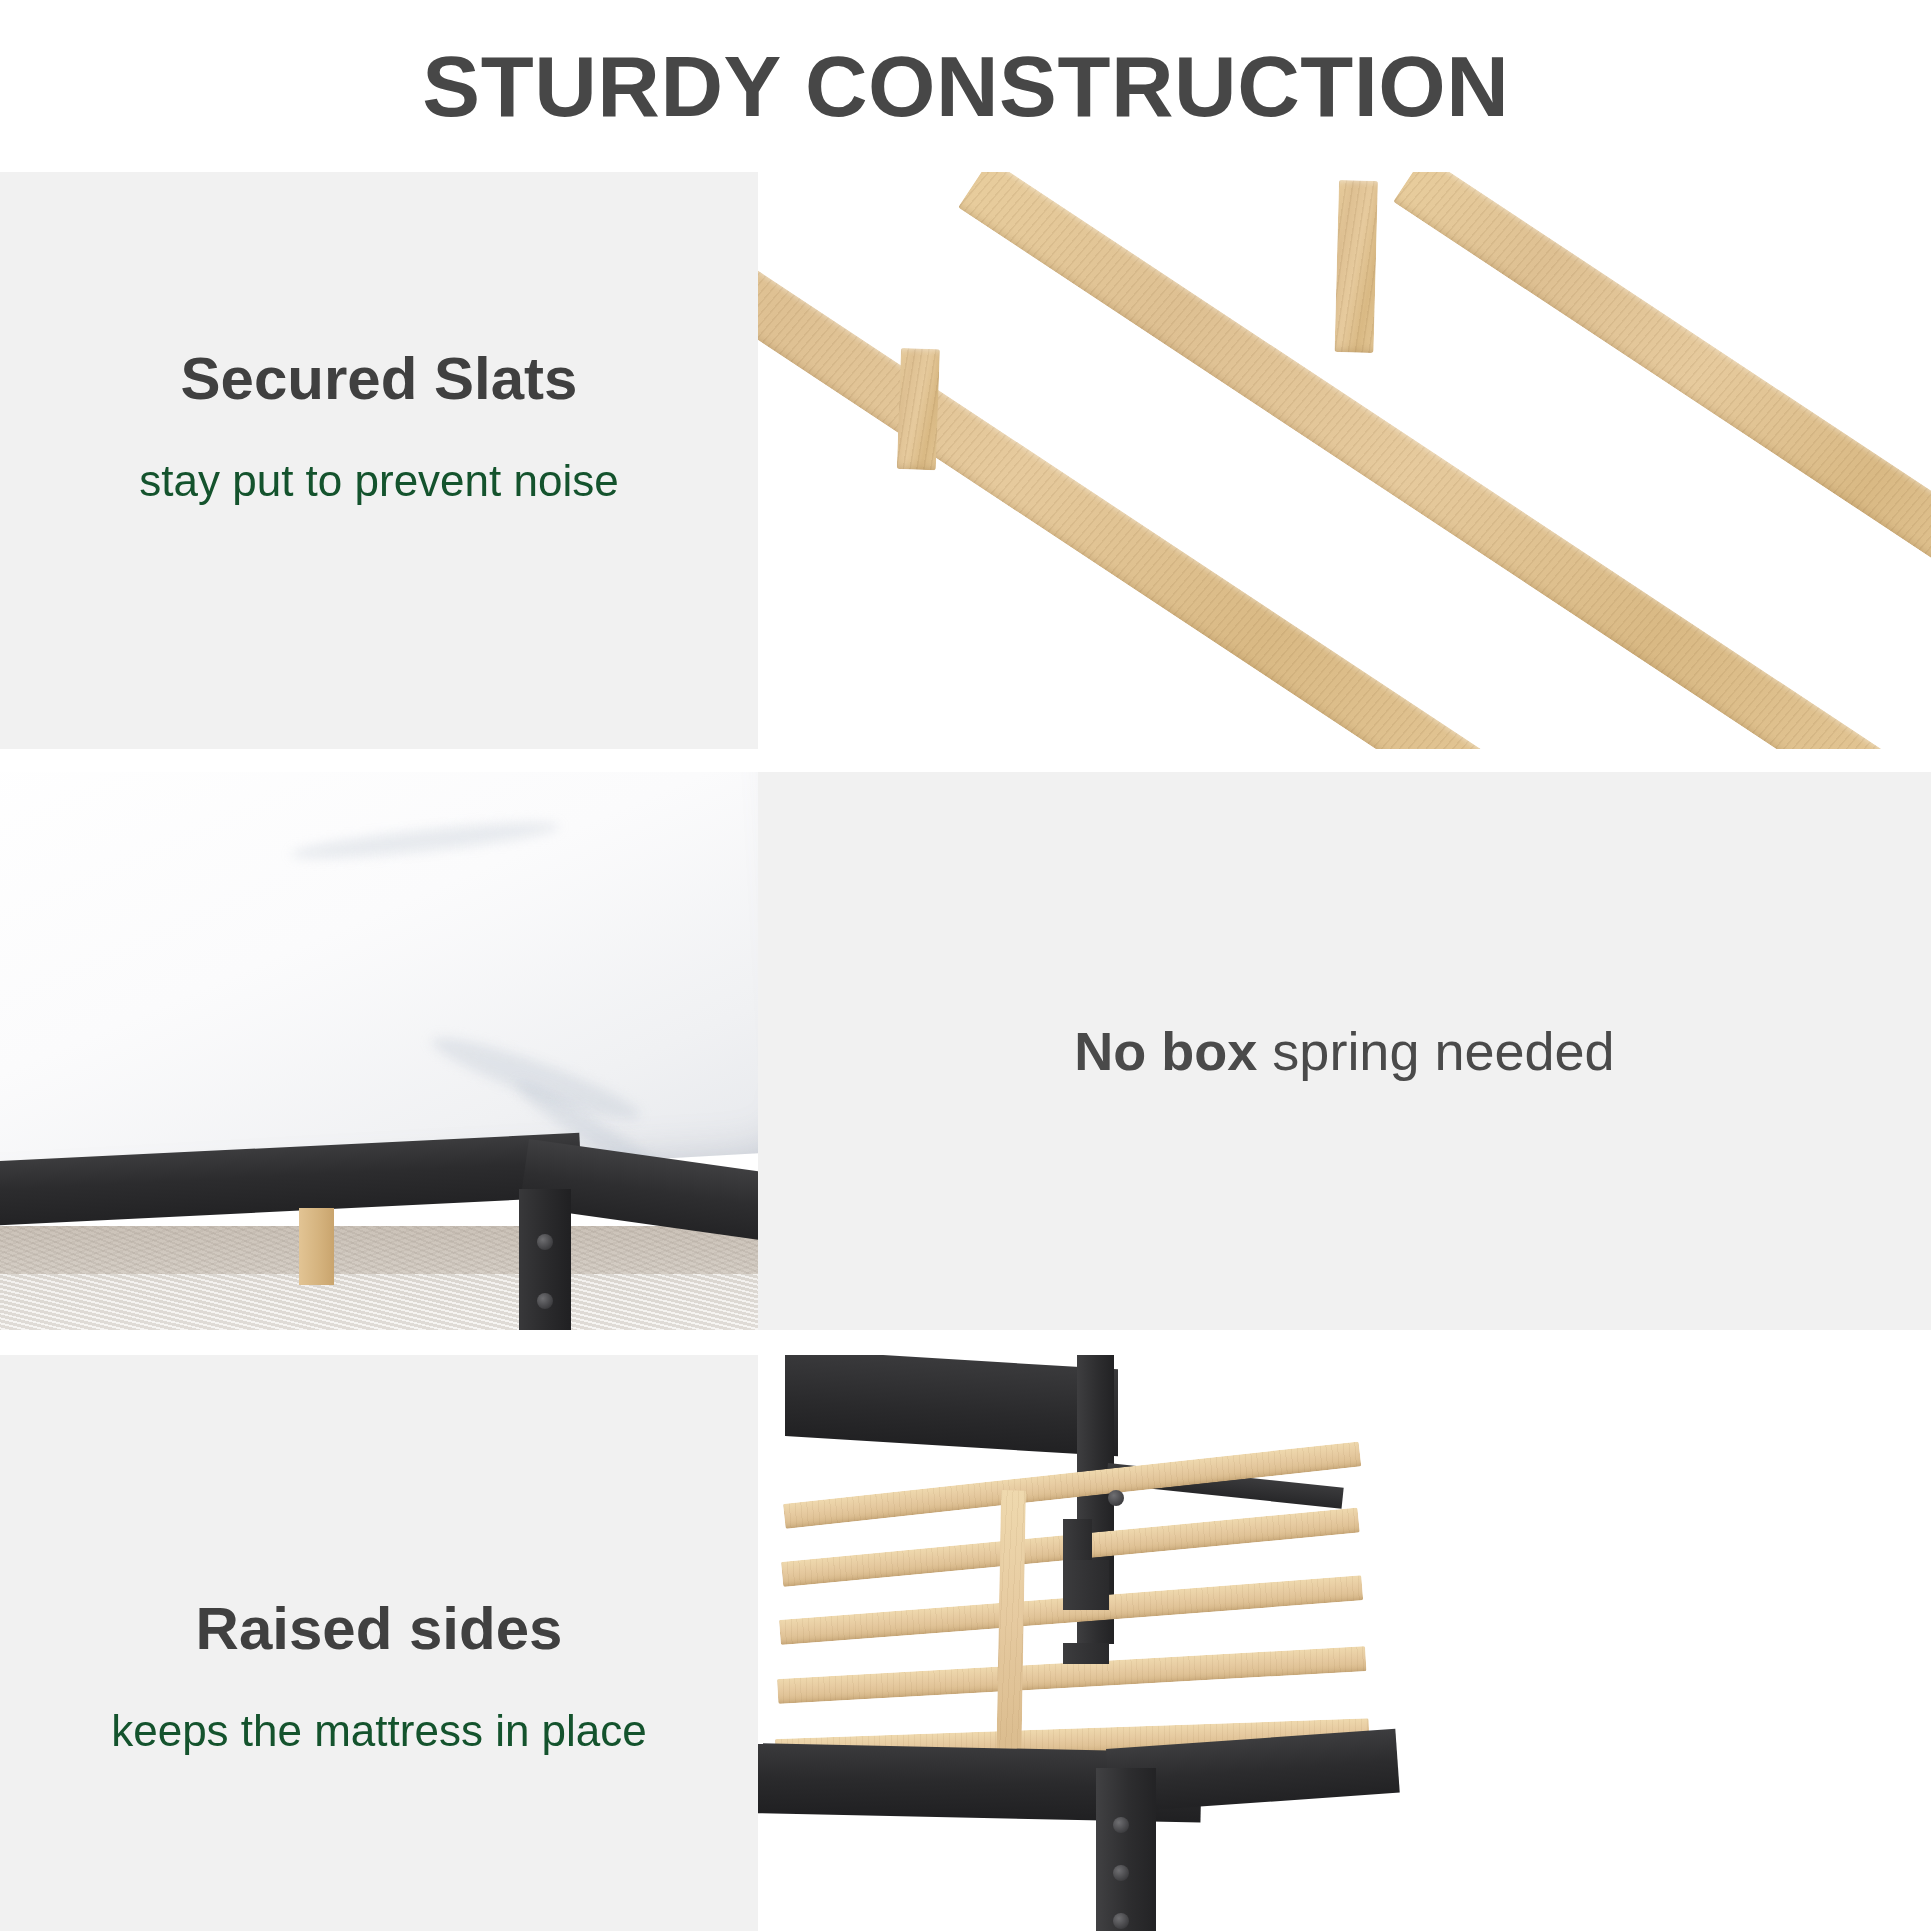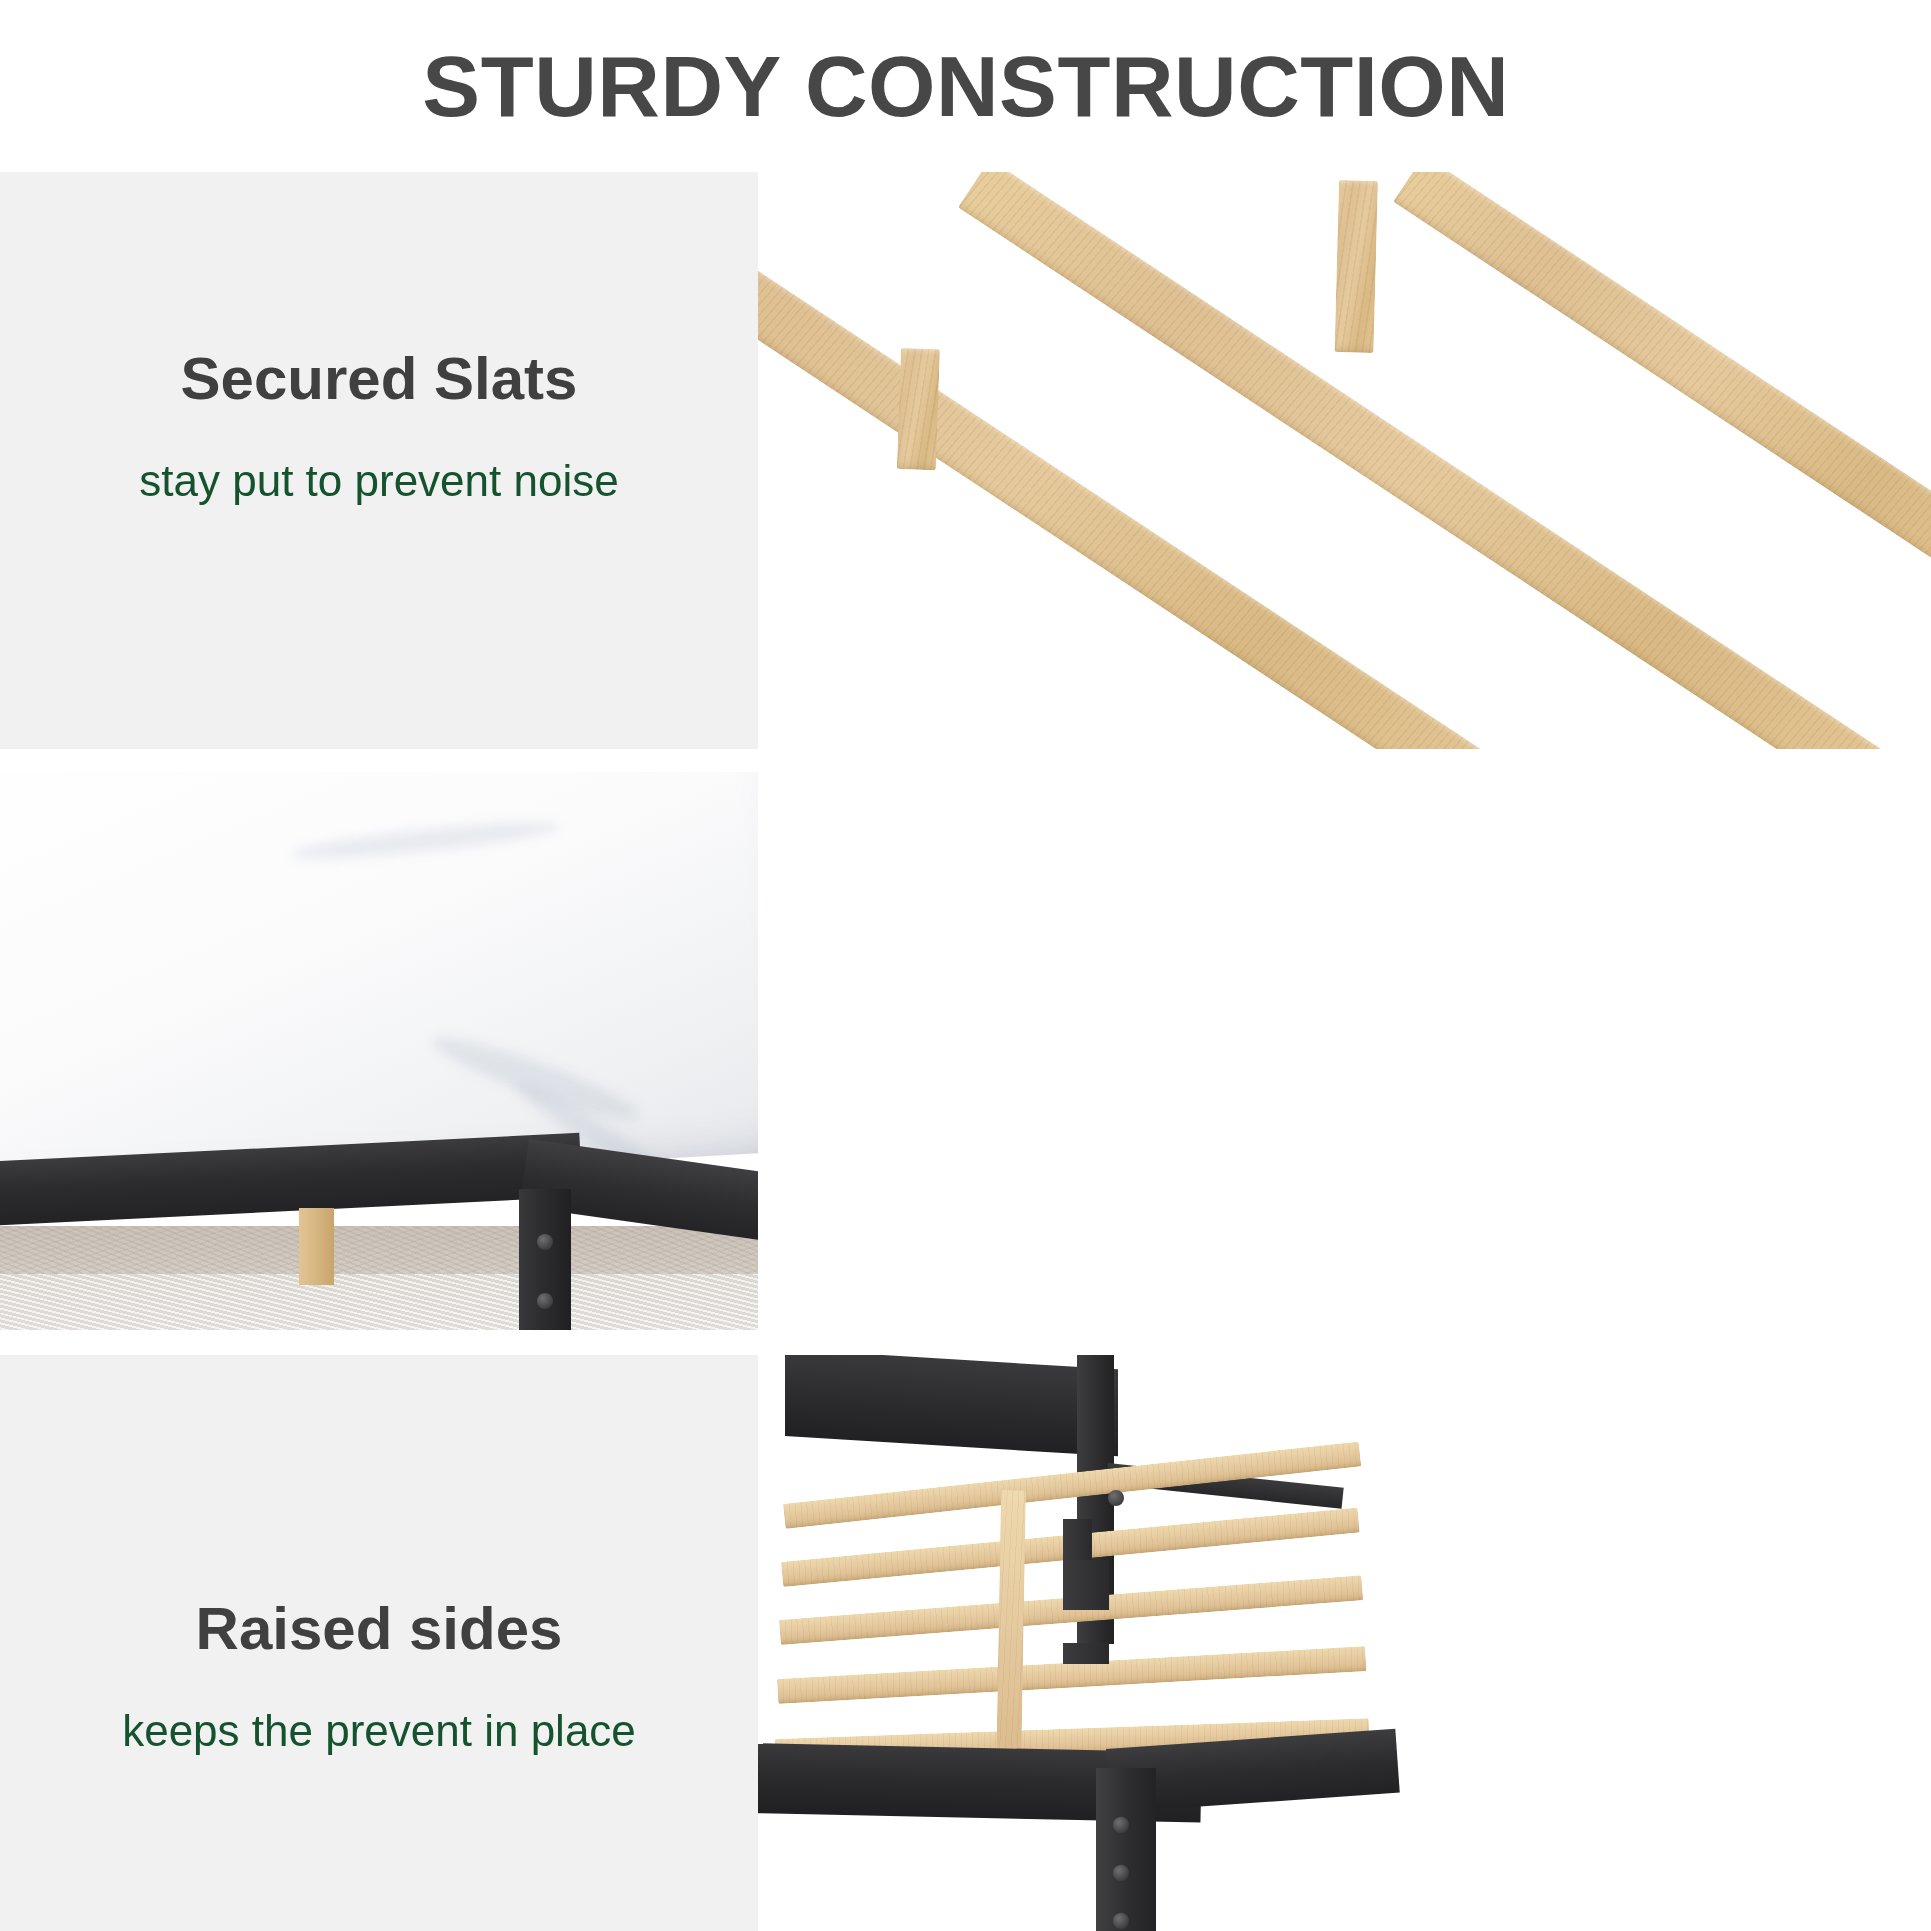--- a/index.html
+++ b/index.html
@@ -237,28 +237,35 @@
         <div class="frame-rail"></div>
         <div class="frame-rail2"></div>
         <div class="wood-leg"></div>
         <div class="frame-leg leg-corner"></div>
 
         <div class="screw" style="left:537px; top:462px;"></div>
         <div class="screw" style="left:537px; top:521px;"></div>
       </div>
     </div>
 
+    <div class="cell cell-right panel-gray">
+      <div class="headline-center">
+        <div class="headline">
+          <span class="strong">No box</span><span class="light"> spring needed</span>
+        </div>
+      </div>
+    </div>
   </div>
 
   <div class="row row3">
 
     <div class="cell cell-left panel-gray">
       <div class="textblock tb-r3">
         <div class="feature-title">Raised sides</div>
-        <div class="feature-sub">keeps the prevent in place</div>
+        <div class="feature-sub">keeps the mattress in place</div>
       </div>
     </div>
 
     <div class="cell cell-right panel-white">
       <div class="frame-scene">
 
         <div class="hb-panel"></div>
         <div class="hb-post"></div>
         <div class="side-rail-far"></div>
 

